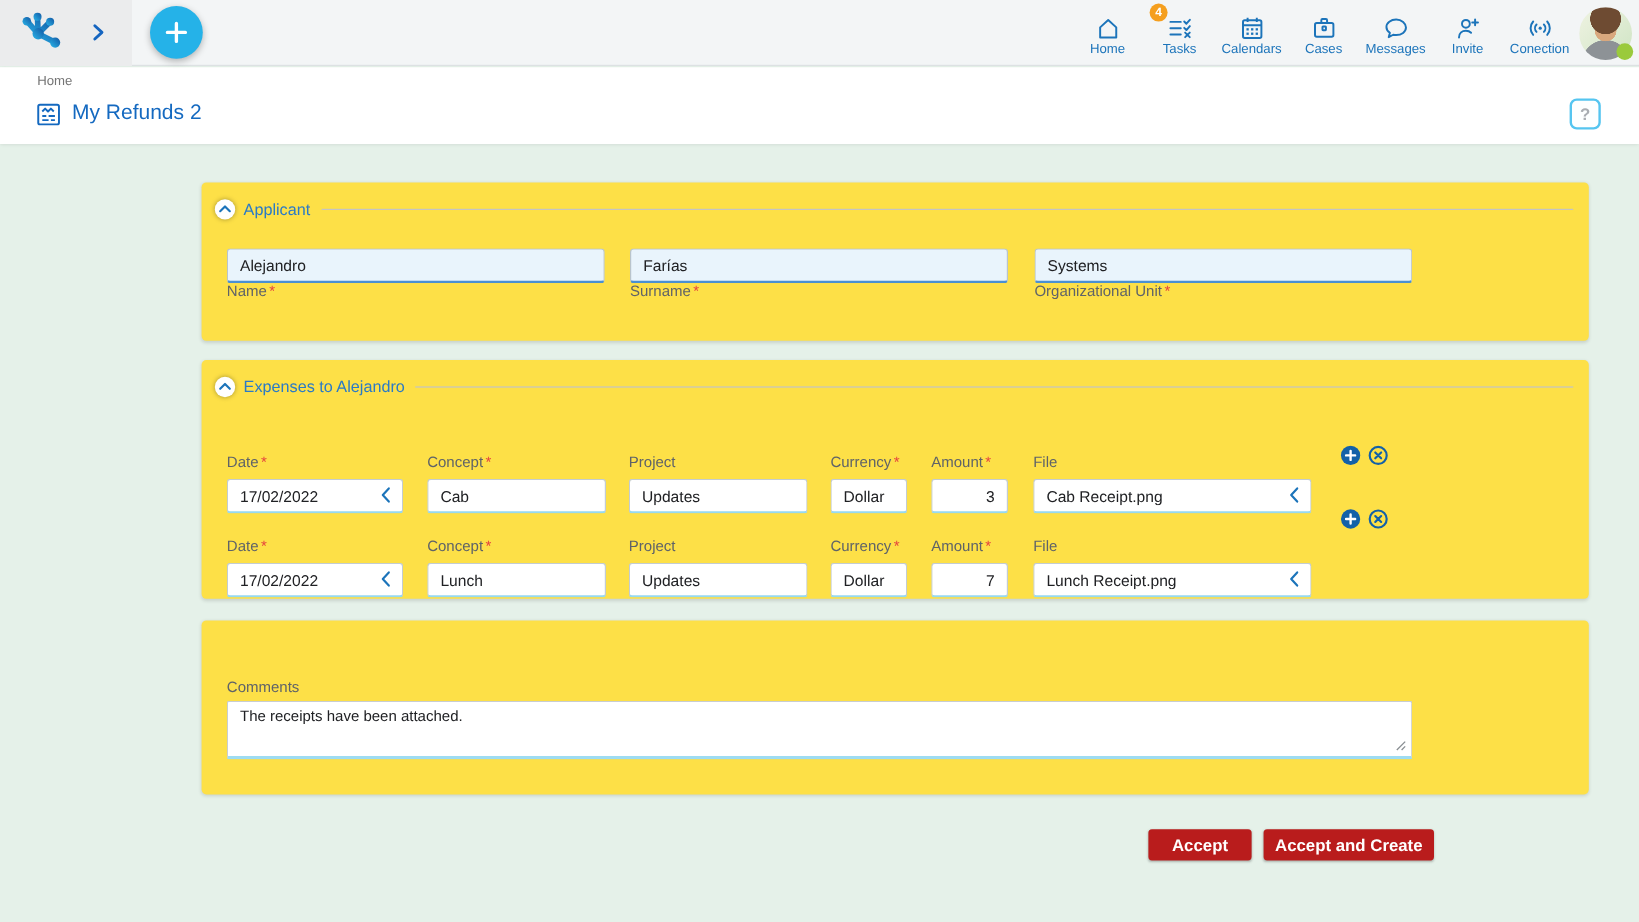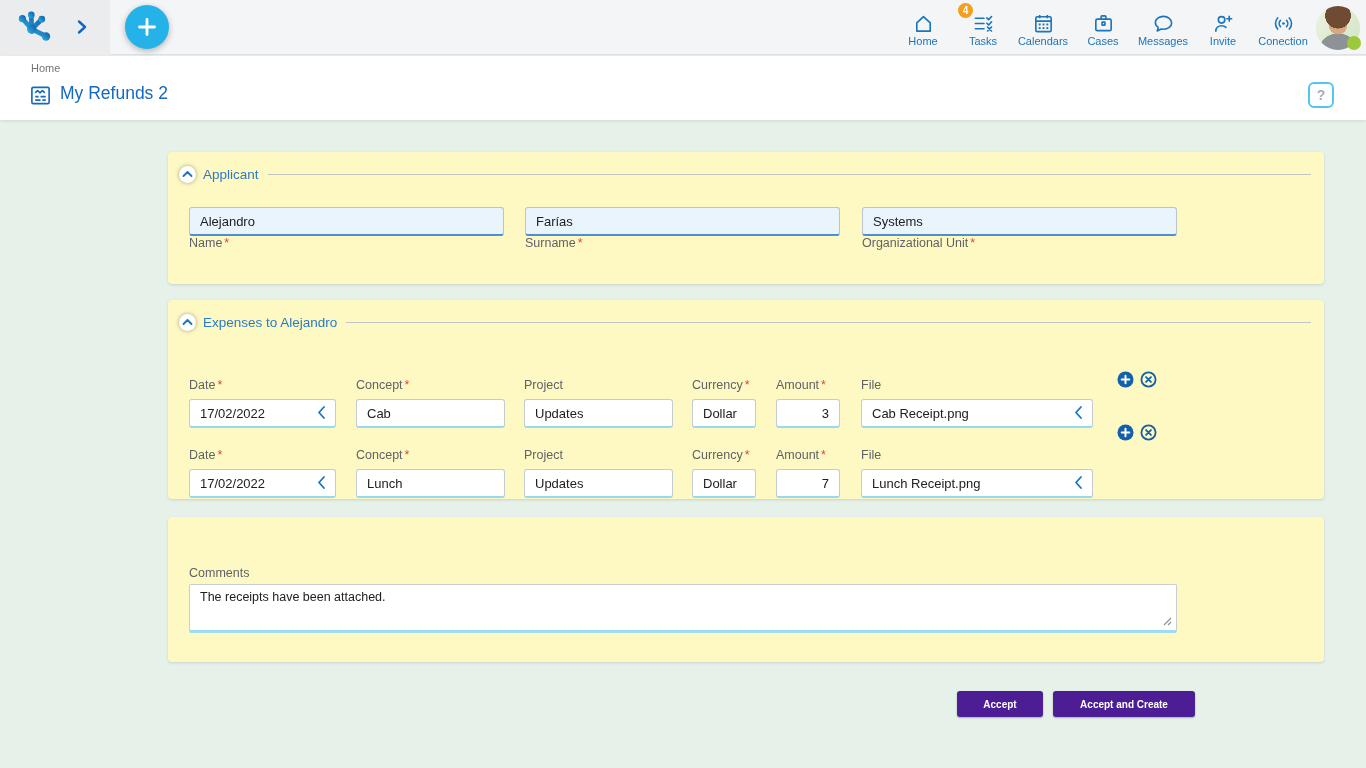--- a/index.html
+++ b/index.html
@@ -40,21 +40,21 @@
   .pagehead { position:absolute; left:0; top:56px; width:1366px; height:64px; background:#fff;
               box-shadow:0 1px 3px rgba(0,0,0,.10); z-index:4; }
   .breadcrumb { position:absolute; left:31px; top:6px; font-size:11px; color:#757575; }
   .title-icon { position:absolute; left:29px; top:28px; color:#1469c0; }
   .page-title { position:absolute; left:60px; top:27px; font-size:17.5px; color:#1469c0; }
   .help-btn { position:absolute; right:32px; top:26px; width:26px; height:26px; background:#fdffff;
               border:2px solid #55c5f0; border-radius:6px; color:#a9adb2; font-size:14px;
               font-weight:bold; cursor:pointer; display:flex; align-items:center; justify-content:center; }
 
   
-  .panel { position:absolute; left:168px; width:1156px; background:#fef9c3; border-radius:4px;
+  .panel { position:absolute; left:168px; width:1156px; background:#fde047; border-radius:4px;
            box-shadow:0 1px 3px rgba(0,0,0,.13); }
   .panel-applicant { top:152px; height:132px; }
   .panel-expenses  { top:300px; height:199px; }
   .panel-additional{ top:517px; height:145px; }
   .sec-head { position:absolute; left:11px; right:13px; top:13px; height:18px;
               display:flex; align-items:center; }
   .collapse-circle { width:17px; height:17px; border-radius:50%; background:#fff; border:none;
                      box-shadow:0 0 4px rgba(0,0,0,.35); cursor:pointer; flex:0 0 auto;
                      display:flex; align-items:center; justify-content:center; }
   .sec-title { margin-left:7px; font-size:13.5px; color:#2a7ac7; white-space:nowrap; }
@@ -94,22 +94,22 @@
 
   
   .comments-label { position:absolute; left:21px; top:49px; }
   .comments-area { position:absolute; left:21px; top:67px; width:988px; height:49px;
                    border:1px solid #c8cdd1; border-bottom:3px solid #9edcf2; border-radius:2px;
                    resize:none; padding:5px 10px; font-size:12.5px; color:#202124;
                    font-family:"Liberation Sans",sans-serif; outline:none; }
   .resize-grip { position:absolute; left:995px; top:100px; cursor:nwse-resize; line-height:0; }
 
   
-  .btn { position:absolute; top:691px; height:26px; background:#4c1d95; color:#fff;
-         border:none; border-radius:3px; font-size:10px; font-weight:bold;
+  .btn { position:absolute; top:691px; height:26px; background:#b91c1c; color:#fff;
+         border:none; border-radius:3px; font-size:14px; font-weight:bold;
          font-family:"Liberation Sans",sans-serif; cursor:pointer; box-shadow:0 1px 2px rgba(0,0,0,.25); }
   .btn-accept { left:957px; width:86px; }
   .btn-accept-create { left:1053px; width:142px; }
 </style>
 </head>
 <body>
 
 <div class="app">
 
   <div class="topbar">

